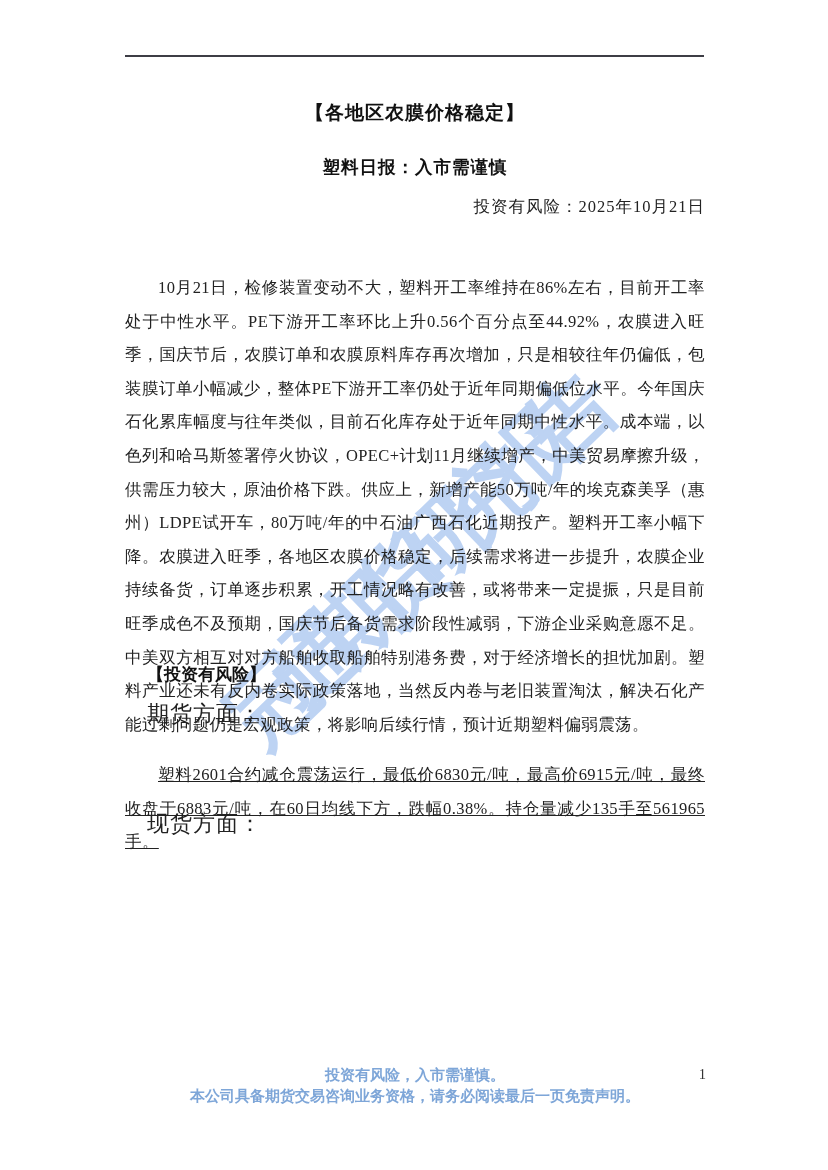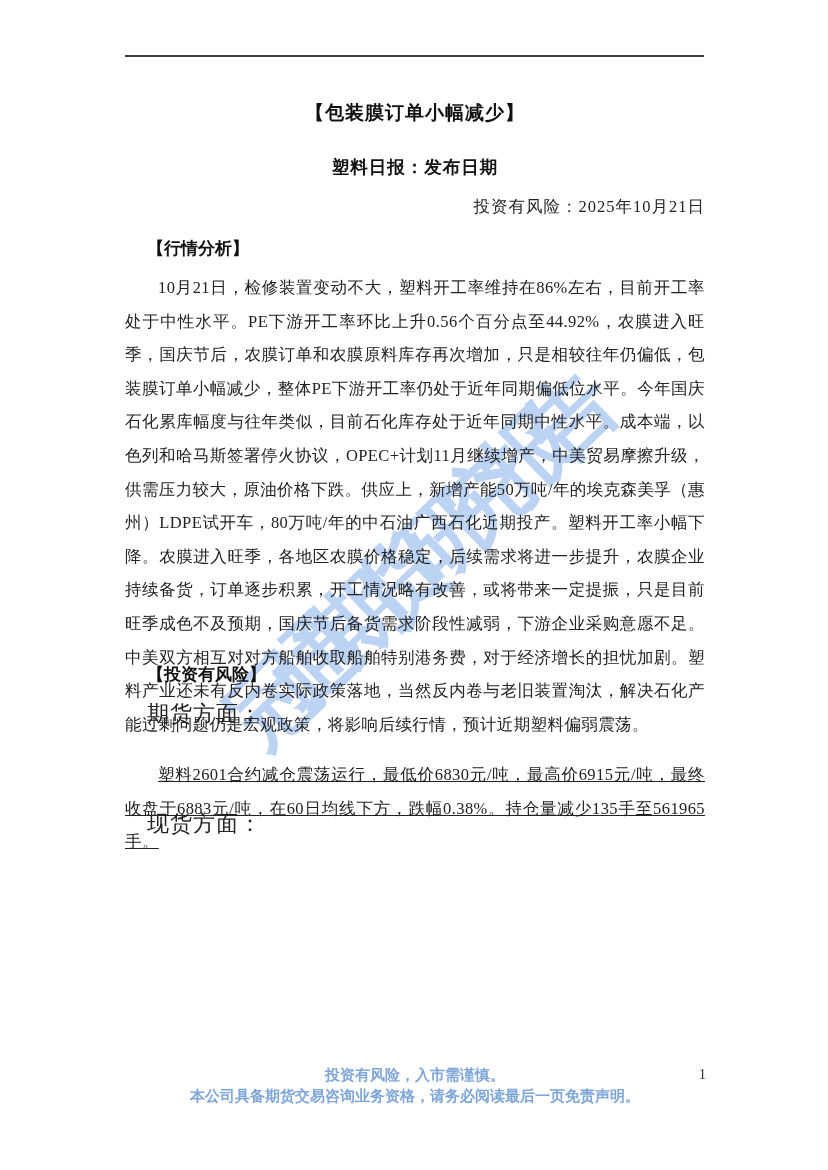--- a/index.html
+++ b/index.html
@@ -74,27 +74,26 @@
 <div class="page">
 
   <div class="watermark-layer">
     <div class="watermark" style="color: rgb(146, 182, 236); opacity: 0.6;">冠通期货研究报告</div>
   </div>
 
   <div class="content-layer">
 
     <div class="top-rule"></div>
 
-    <div class="doc-title">【包装膜订单小幅减少】</div>
+    <div class="doc-title">【各地区农膜价格稳定】</div>
 
-    <div class="doc-subtitle">塑料日报：发布日期</div>
+    <div class="doc-subtitle">塑料日报：入市需谨慎</div>
 
     <div class="doc-date">投资有风险：2025年10月21日</div>
 
-    <div class="section-heading heading-analysis">【行情分析】</div>
 
     <div class="body-para para-analysis">10月21日，检修装置变动不大，塑料开工率维持在86%左右，目前开工率处于中性水平。PE下游开工率环比上升0.56个百分点至44.92%，农膜进入旺季，国庆节后，农膜订单和农膜原料库存再次增加，只是相较往年仍偏低，包装膜订单小幅减少，整体PE下游开工率仍处于近年同期偏低位水平。今年国庆石化累库幅度与往年类似，目前石化库存处于近年同期中性水平。成本端，以色列和哈马斯签署停火协议，OPEC+计划11月继续增产，中美贸易摩擦升级，供需压力较大，原油价格下跌。供应上，新增产能50万吨/年的埃克森美孚（惠州）LDPE试开车，80万吨/年的中石油广西石化近期投产。塑料开工率小幅下降。农膜进入旺季，各地区农膜价格稳定，后续需求将进一步提升，农膜企业持续备货，订单逐步积累，开工情况略有改善，或将带来一定提振，只是目前旺季成色不及预期，国庆节后备货需求阶段性减弱，下游企业采购意愿不足。中美双方相互对对方船舶收取船舶特别港务费，对于经济增长的担忧加剧。塑料产业还未有反内卷实际政策落地，当然反内卷与老旧装置淘汰，解决石化产能过剩问题仍是宏观政策，将影响后续行情，预计近期塑料偏弱震荡。</div>
 
     <div class="section-heading heading-market">【投资有风险】</div>
 
     <div class="sub-label label-futures">期货方面：</div>
 
     <div class="body-para para-futures">塑料2601合约减仓震荡运行，最低价6830元/吨，最高价6915元/吨，最终收盘于6883元/吨，在60日均线下方，跌幅0.38%。持仓量减少135手至561965手。</div>
 
     <div class="sub-label label-spot">现货方面：</div>

